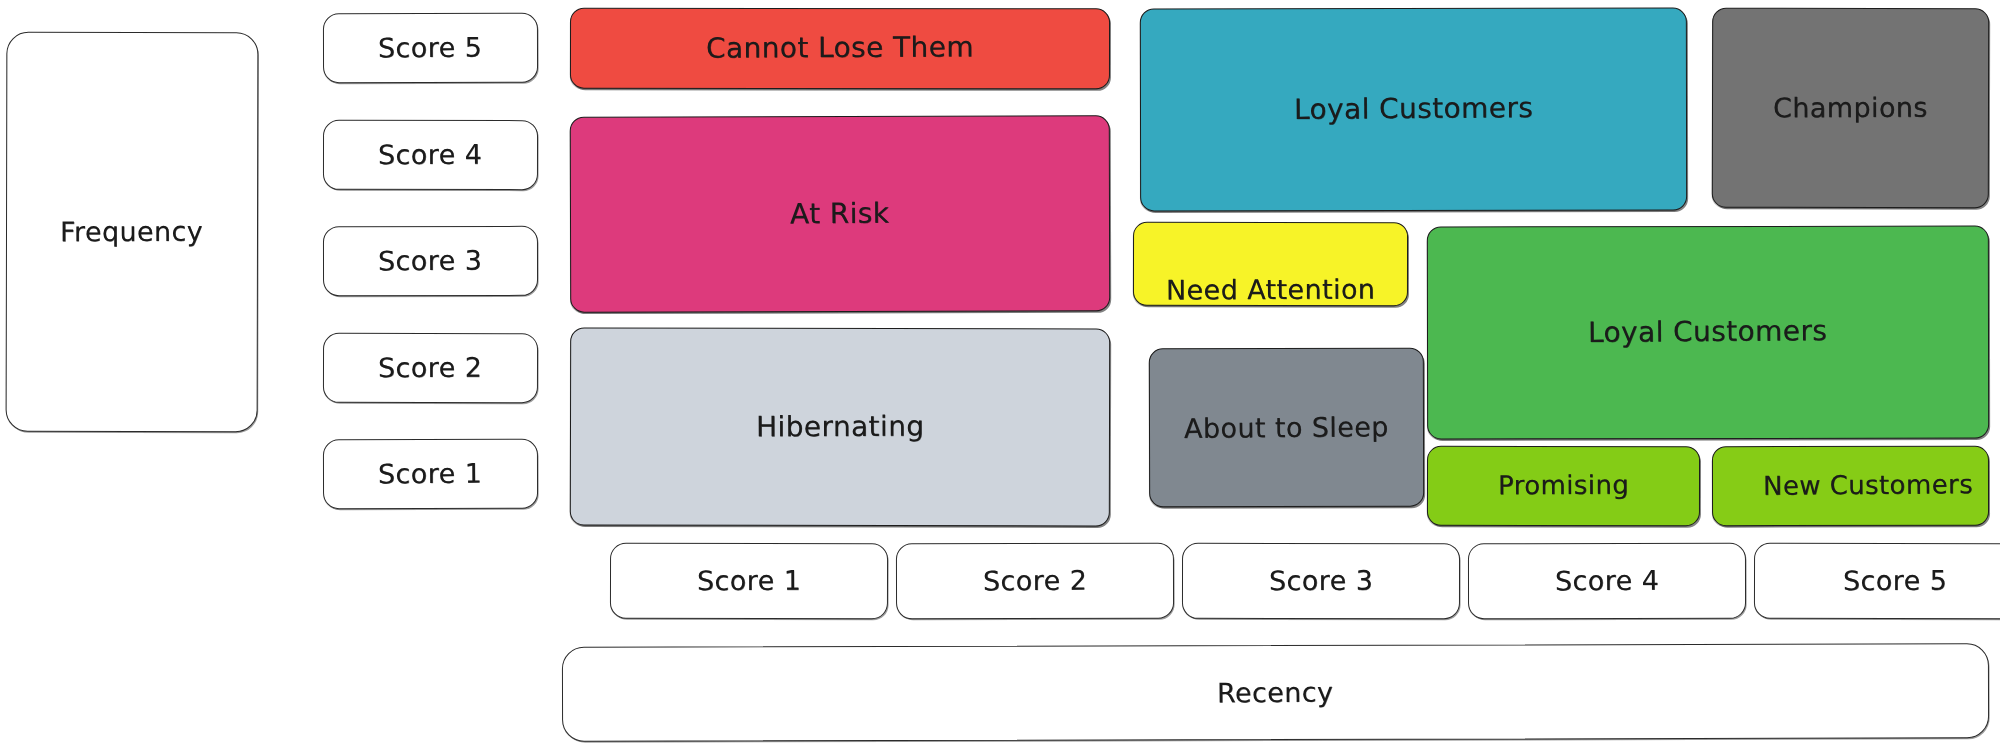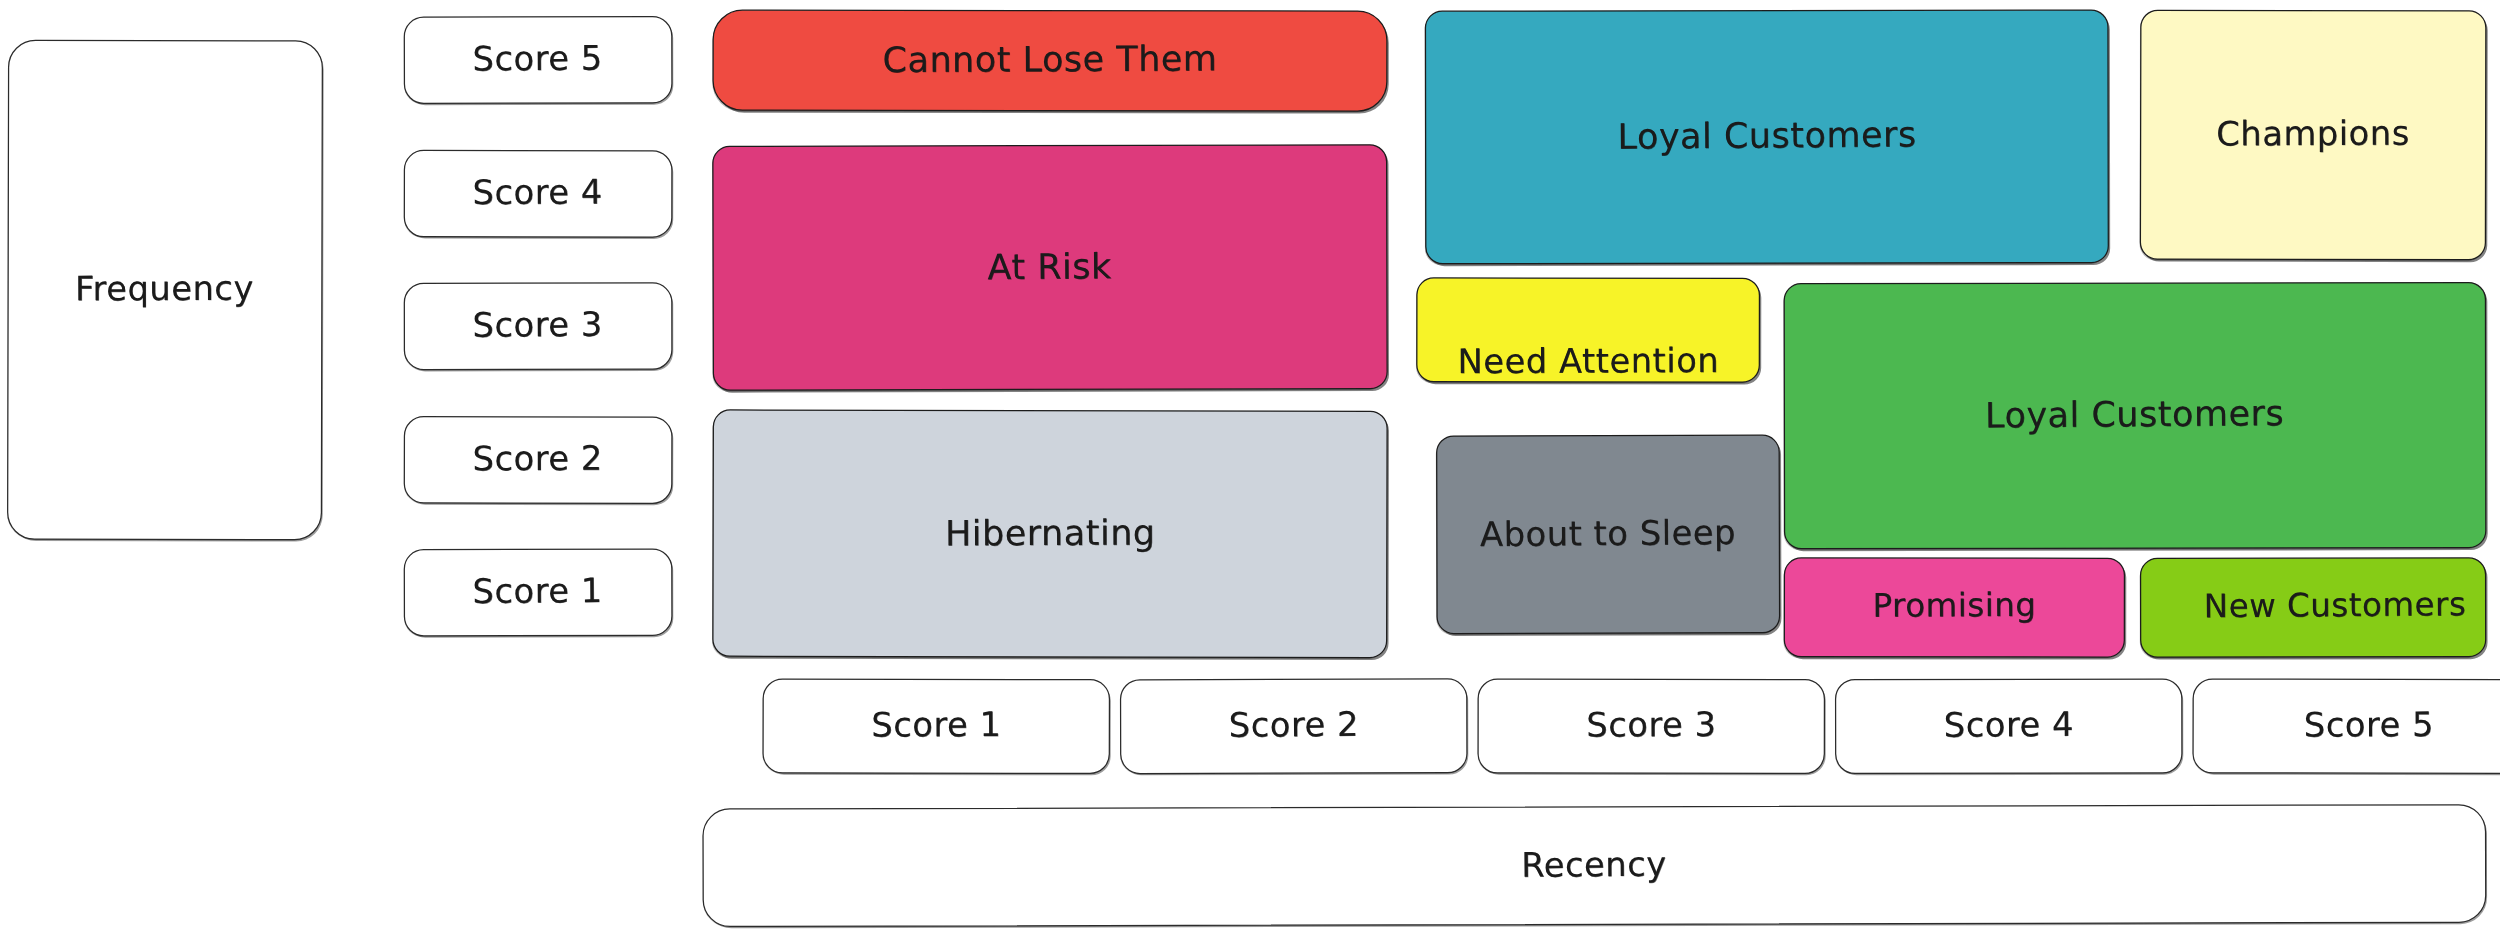--- a/index.html
+++ b/index.html
@@ -96,29 +96,29 @@
   </div>
 
   <div class="box frame fs-score j1" style="left:275px; top:333px; width:215px; height:70px;">
     <span class="label">Score 2</span>
   </div>
 
   <div class="box frame fs-score j2" style="left:275px; top:439px; width:215px; height:70px;">
     <span class="label">Score 1</span>
   </div>
 
-  <div class="box seg fs-seg-lg j3" style="left:570px; top:8px; width:540px; height:81px; background:#ef4b41;border-radius:24px;">
+  <div class="box seg fs-seg-lg j3" style="left:570px; top:8px; width:540px; height:81px; background:#ef4b41;">
     <span class="label">Cannot Lose Them</span>
   </div>
 
   <div class="box seg fs-seg-lg j4" style="left:1140px; top:8px; width:547px; height:203px; background:#35a9bf;">
     <span class="label">Loyal Customers</span>
   </div>
 
-  <div class="box seg fs-seg-md j1" style="left:1712px; top:8px; width:277px; height:200px; background:#fef9c3;">
+  <div class="box seg fs-seg-md j1" style="left:1712px; top:8px; width:277px; height:200px; background:#737373;">
     <span class="label">Champions</span>
   </div>
 
   <div class="box seg fs-seg-lg j2" style="left:570px; top:116px; width:540px; height:196px; background:#dd3a7c;">
     <span class="label">At Risk</span>
   </div>
 
   <div class="box seg fs-seg-md j3" style="left:1133px; top:222px; width:275px; height:84px; background:#f7f328;align-items:flex-end;">
     <span class="label">Need Attention</span>
   </div>
@@ -128,21 +128,21 @@
   </div>
 
   <div class="box seg fs-seg-lg j1" style="left:570px; top:328px; width:540px; height:198px; background:#ced4dc;">
     <span class="label">Hibernating</span>
   </div>
 
   <div class="box seg fs-seg-md j2" style="left:1149px; top:328px; width:275px; height:159px; background:#808890;margin-top:20px;">
     <span class="label">About to Sleep</span>
   </div>
 
-  <div class="box seg fs-seg-sm j3" style="left:1427px; top:446px; width:273px; height:80px; background:#ec4899;">
+  <div class="box seg fs-seg-sm j3" style="left:1427px; top:446px; width:273px; height:80px; background:#84cc16;">
     <span class="label">Promising</span>
   </div>
 
   <div class="box seg fs-seg-sm j4" style="left:1712px; top:446px; width:277px; height:80px; background:#86cc16;padding-left:36px;">
     <span class="label">New Customers</span>
   </div>
 
   <div class="box frame fs-score j1" style="left:562px; top:543px; width:278px; height:76px;">
     <span class="label">Score 1</span>
   </div>

